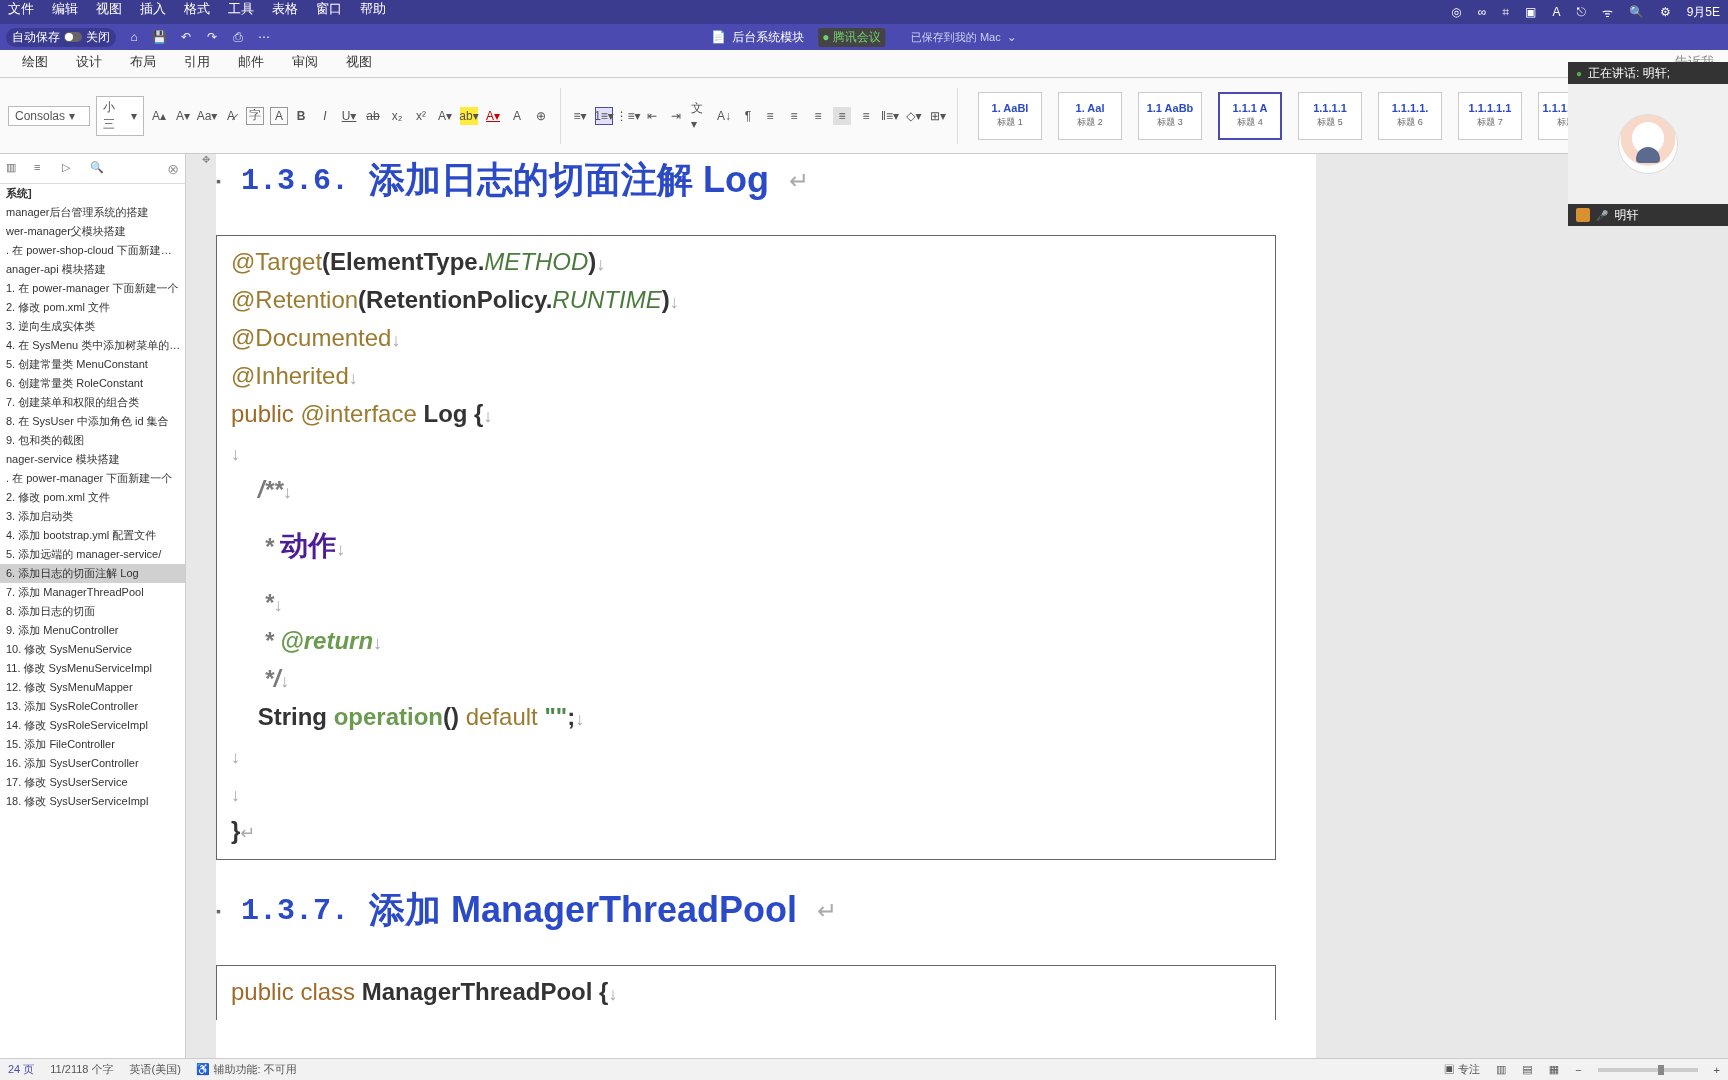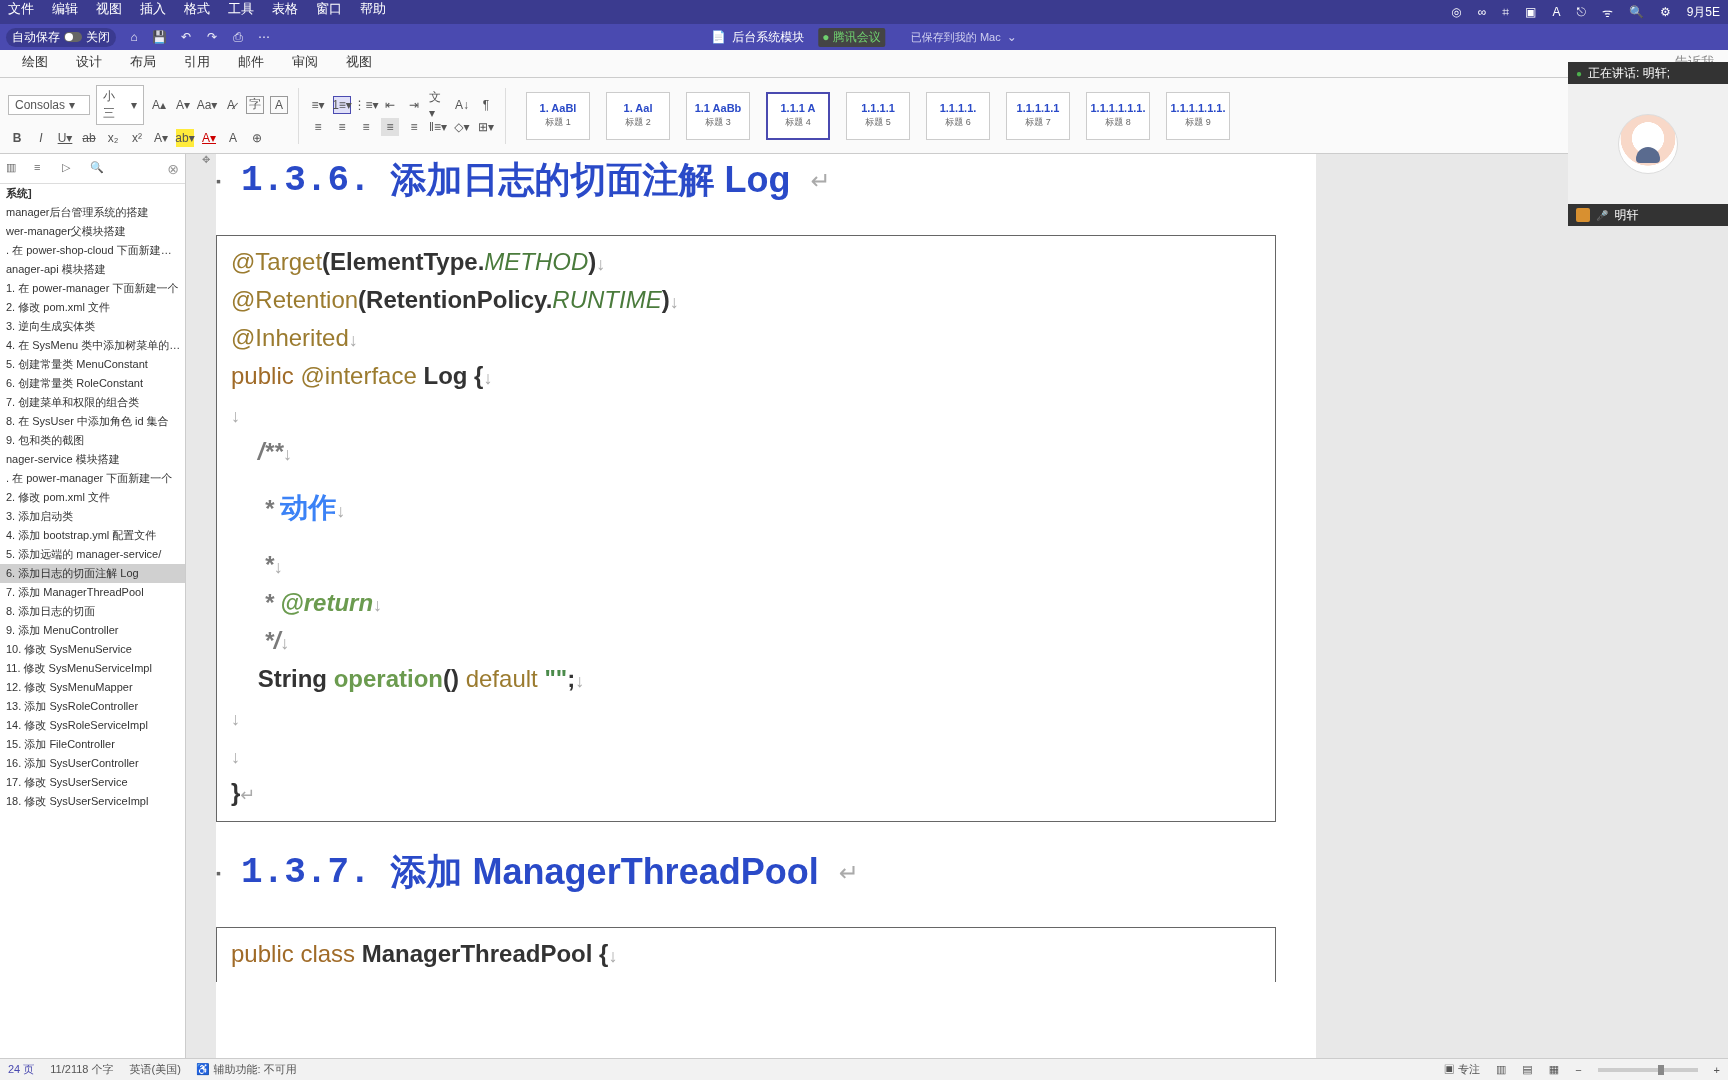--- a/index.html
+++ b/index.html
@@ -17,21 +17,21 @@
 .titlebar .tbtn { width: 16px; height: 16px; display: flex; align-items: center; justify-content: center; color: #fff; opacity: 0.9; }
 .titlebar .center { position: absolute; left: 50%; transform: translateX(-50%); display: flex; align-items: center; gap: 6px; }
 .titlebar .savestatus { margin-left: 20px; color: #d0d0f0; font-size: 11px; }
 
 
 .ribbon-tabs { height: 28px; background: #fafafa; display: flex; align-items: flex-end; font-size: 13px; padding-left: 8px; border-bottom: 1px solid #ccc; }
 .ribbon-tabs span { padding: 6px 14px; color: #333; cursor: pointer; }
 
 
 .ribbon { height: 76px; background: #fafafa; border-bottom: 1px solid #ccc; display: flex; align-items: center; padding: 4px 8px; gap: 6px; font-size: 12px; color: #555; }
-.font-group { display: flex; flex-direction: column; gap: 4px; }
+.font-group { display: flex; flex-direction: row; gap: 4px; }
 .font-row { display: flex; align-items: center; gap: 6px; }
 .font-sel { border: 1px solid #bbb; background: #fff; padding: 2px 6px; font-size: 12px; display: flex; align-items: center; gap: 4px; }
 .ico { width: 18px; height: 18px; display: inline-flex; align-items: center; justify-content: center; border: 0; color: #555; }
 .sep { width: 1px; height: 56px; background: #ddd; margin: 0 4px; }
 .styles-gallery { display: flex; gap: 16px; align-items: flex-end; margin-left: 10px; }
 .style-item { width: 64px; height: 48px; border: 1px solid #ccc; background: #fff; display: flex; flex-direction: column; align-items: center; justify-content: center; font-size: 9px; }
 .style-item.sel { border: 2px solid #4a4ab0; }
 .style-item .prev { font-size: 11px; color: #2a4ac8; font-weight: bold; }
 .style-item .lbl { font-size: 9px; color: #666; margin-top: 2px; }
 
@@ -42,32 +42,32 @@
 .sb-tabs .sbi { width: 16px; height: 16px; color: #666; }
 .sb-tabs .close { margin-left: auto; color: #999; font-size: 14px; }
 .sb-list { flex: 1; overflow: auto; }
 .sb-item { padding: 2px 4px 2px 6px; line-height: 15px; white-space: nowrap; overflow: hidden; text-overflow: ellipsis; cursor: pointer; }
 .sb-item.sel { background: #d0d0d0; }
 
 
 .doc-wrap { flex: 1; background: #e8e8e8; overflow: auto; position: relative; padding: 0 0 0 30px; }
 .page { background: #fff; width: 1100px; min-height: 100%; padding: 0 40px 40px 0; position: relative; }
 .heading { display: flex; align-items: center; gap: 20px; margin-bottom: 8px; padding-top: 2px; }
-.heading .num { font-family: "Courier New", monospace; font-size: 36px; font-weight: bold; color: #2a4ac8; }
+.heading .num { font-family: "Courier New", monospace; font-size: 30px; font-weight: bold; color: #2a4ac8; }
 .heading .txt { font-size: 36px; font-weight: bold; color: #2a4ac8; }
 .heading .pilcrow { color: #aaa; font-size: 24px; }
 .code-box { border: 1px solid #666; padding: 8px 14px; margin-left: 0; font-family: Consolas, "Courier New", monospace; font-size: 24px; line-height: 36px; margin-top: 30px; }
 .code-box .line { white-space: pre; }
 .arrow { color: #aaa; font-size: 18px; }
 .kw { color: #9b7b2f; }
 .kw2 { color: #4a7b3c; font-style: italic; }
 .pub { color: #a06b28; }
 .intf { color: #9b7b2f; }
 .comment { color: #7a7a7a; font-style: italic; font-weight: bold; }
-.greentxt { color: #3b82f6; font-style: italic; font-weight: bold; }
+.greentxt { color: #4c1d95; font-style: italic; font-weight: bold; }
 .ret { color: #6b9b4f; font-style: italic; font-weight: bold; }
 .method { color: #6b9b4f; font-weight: bold; }
 .default { color: #9b7b2f; }
 .string { color: #4b8b4b; font-weight: bold; }
 .type { color: #333; font-weight: bold; }
 .blk { color: #333; font-weight: bold; }
 
 
 .statusbar { height: 22px; background: #f2f2f2; border-top: 1px solid #ccc; display: flex; align-items: center; font-size: 11px; color: #555; padding: 0 8px; gap: 16px; }
 .statusbar .sp { flex: 1; }
@@ -301,20 +301,21 @@
       <div class="heading" style="position:relative">
         <span class="handle">✥</span>
         <span style="color:#666;font-size:14px">▪</span>
         <span class="num">1.3.6.</span>
         <span class="txt">添加日志的切面注解 Log</span>
         <span class="pilcrow">↵</span>
       </div>
       <div class="code-box">
         <div class="line"><span class="kw">@Target</span><span class="blk">(ElementType.</span><span class="kw2">METHOD</span><span class="blk">)</span><span class="arrow">↓</span></div>
         <div class="line"><span class="kw">@Retention</span><span class="blk">(RetentionPolicy.</span><span class="kw2">RUNTIME</span><span class="blk">)</span><span class="arrow">↓</span></div>
+        <div class="line"><span class="kw">@Documented</span><span class="arrow">↓</span></div>
         <div class="line"><span class="kw">@Inherited</span><span class="arrow">↓</span></div>
         <div class="line"><span class="pub">public </span><span class="intf">@interface </span><span class="type">Log</span><span class="blk"> {</span><span class="arrow">↓</span></div>
         <div class="line"><span class="arrow">↓</span></div>
         <div class="line"><span class="comment">    /**</span><span class="arrow">↓</span></div>
         <div class="line" style="height:18px"></div>
         <div class="line"><span class="comment">     * </span><span class="greentxt" style="font-size:28px;font-style:normal">动作</span><span class="arrow">↓</span></div>
         <div class="line" style="height:18px"></div>
         <div class="line"><span class="comment">     *</span><span class="arrow">↓</span></div>
         <div class="line"><span class="comment">     * </span><span class="ret">@return</span><span class="arrow">↓</span></div>
         <div class="line"><span class="comment">     */</span><span class="arrow">↓</span></div>

